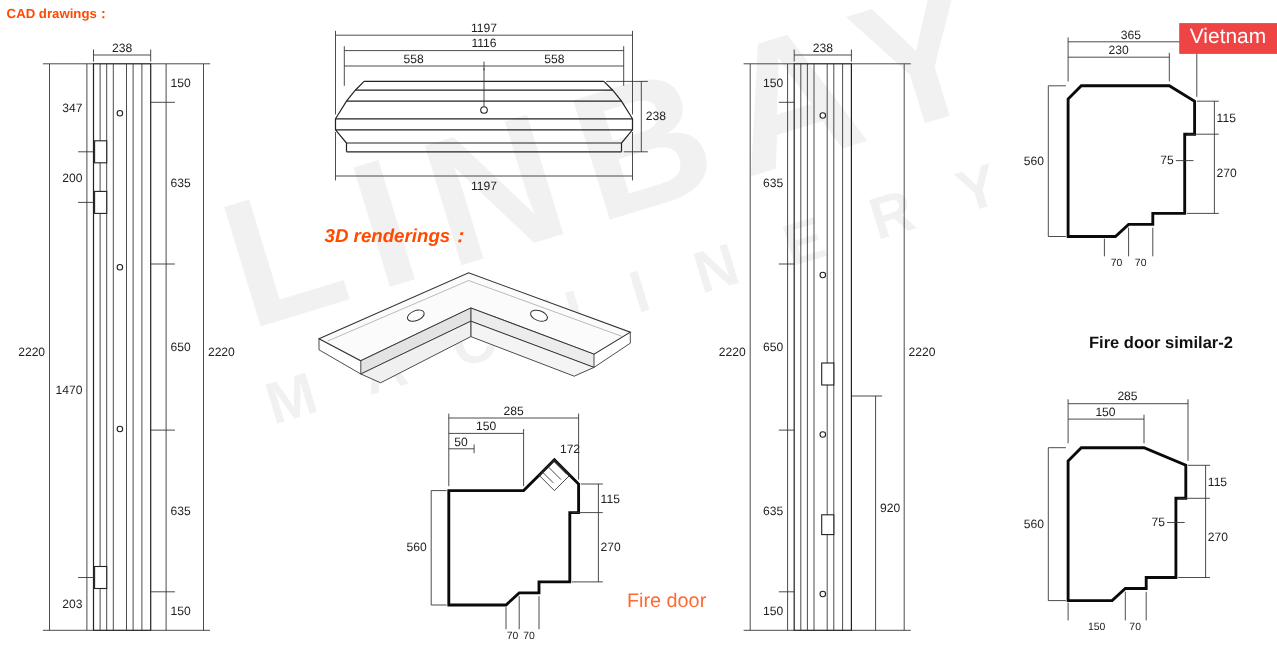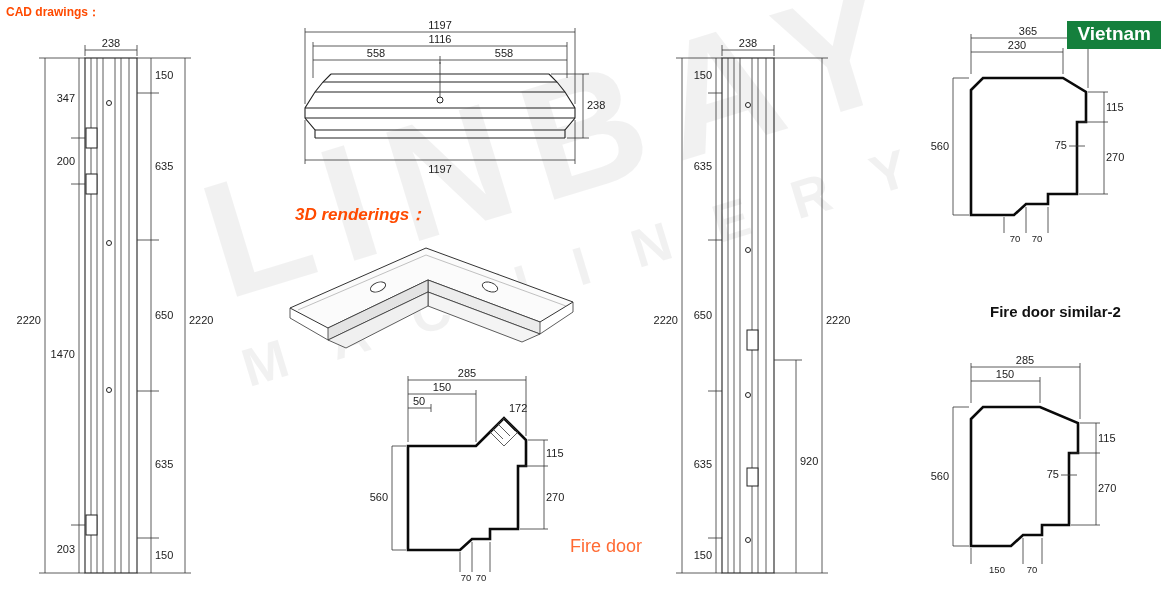--- a/index.html
+++ b/index.html
@@ -3,21 +3,21 @@
 <meta charset="utf-8">
 <style>
   html,body{margin:0;padding:0;background:#fff;}
   #stage{position:relative;width:1161px;height:601px;background:#fff;overflow:hidden;
          font-family:"Liberation Sans","DejaVu Sans",sans-serif;}
   .abs{position:absolute;}
   .title{color:#ff4a00;font-size:12px;font-weight:bold;}
   .sub{color:#ff4a00;font-size:17px;font-weight:bold;}
   .caption-orange{color:#ff6a33;font-size:18px;}
   .caption-dark{color:#111;font-size:15px;font-weight:bold;}
-  .badge{background:#15803d;color:#fff;font-size:19px;padding:2px 10px 4px 10px;font-weight:bold;}
+  .badge{background:#ef4444;color:#fff;font-size:19px;padding:2px 10px 4px 10px;}
   .watermark{position:absolute;left:110px;top:55px;width:920px;transform:rotate(-17deg);
              color:rgba(0,0,0,0.055);text-align:center;pointer-events:none;z-index:0;}
   .watermark .wm1{font-size:165px;font-weight:bold;letter-spacing:22px;line-height:1;}
   .watermark .wm2{font-size:54px;font-weight:bold;letter-spacing:46px;line-height:1;margin-top:18px;}
   svg{position:absolute;z-index:1;overflow:visible;}
   .t{stroke:#333;stroke-width:0.8;fill:none;}
   .m{stroke:#222;stroke-width:1.1;fill:none;}
   .p{stroke:#0a0a0a;stroke-width:2.6;fill:none;stroke-linejoin:miter;}
   .hg{fill:#fff;stroke:#222;stroke-width:1;}
   .d{font:11px "Liberation Sans","DejaVu Sans",sans-serif;fill:#222;}

